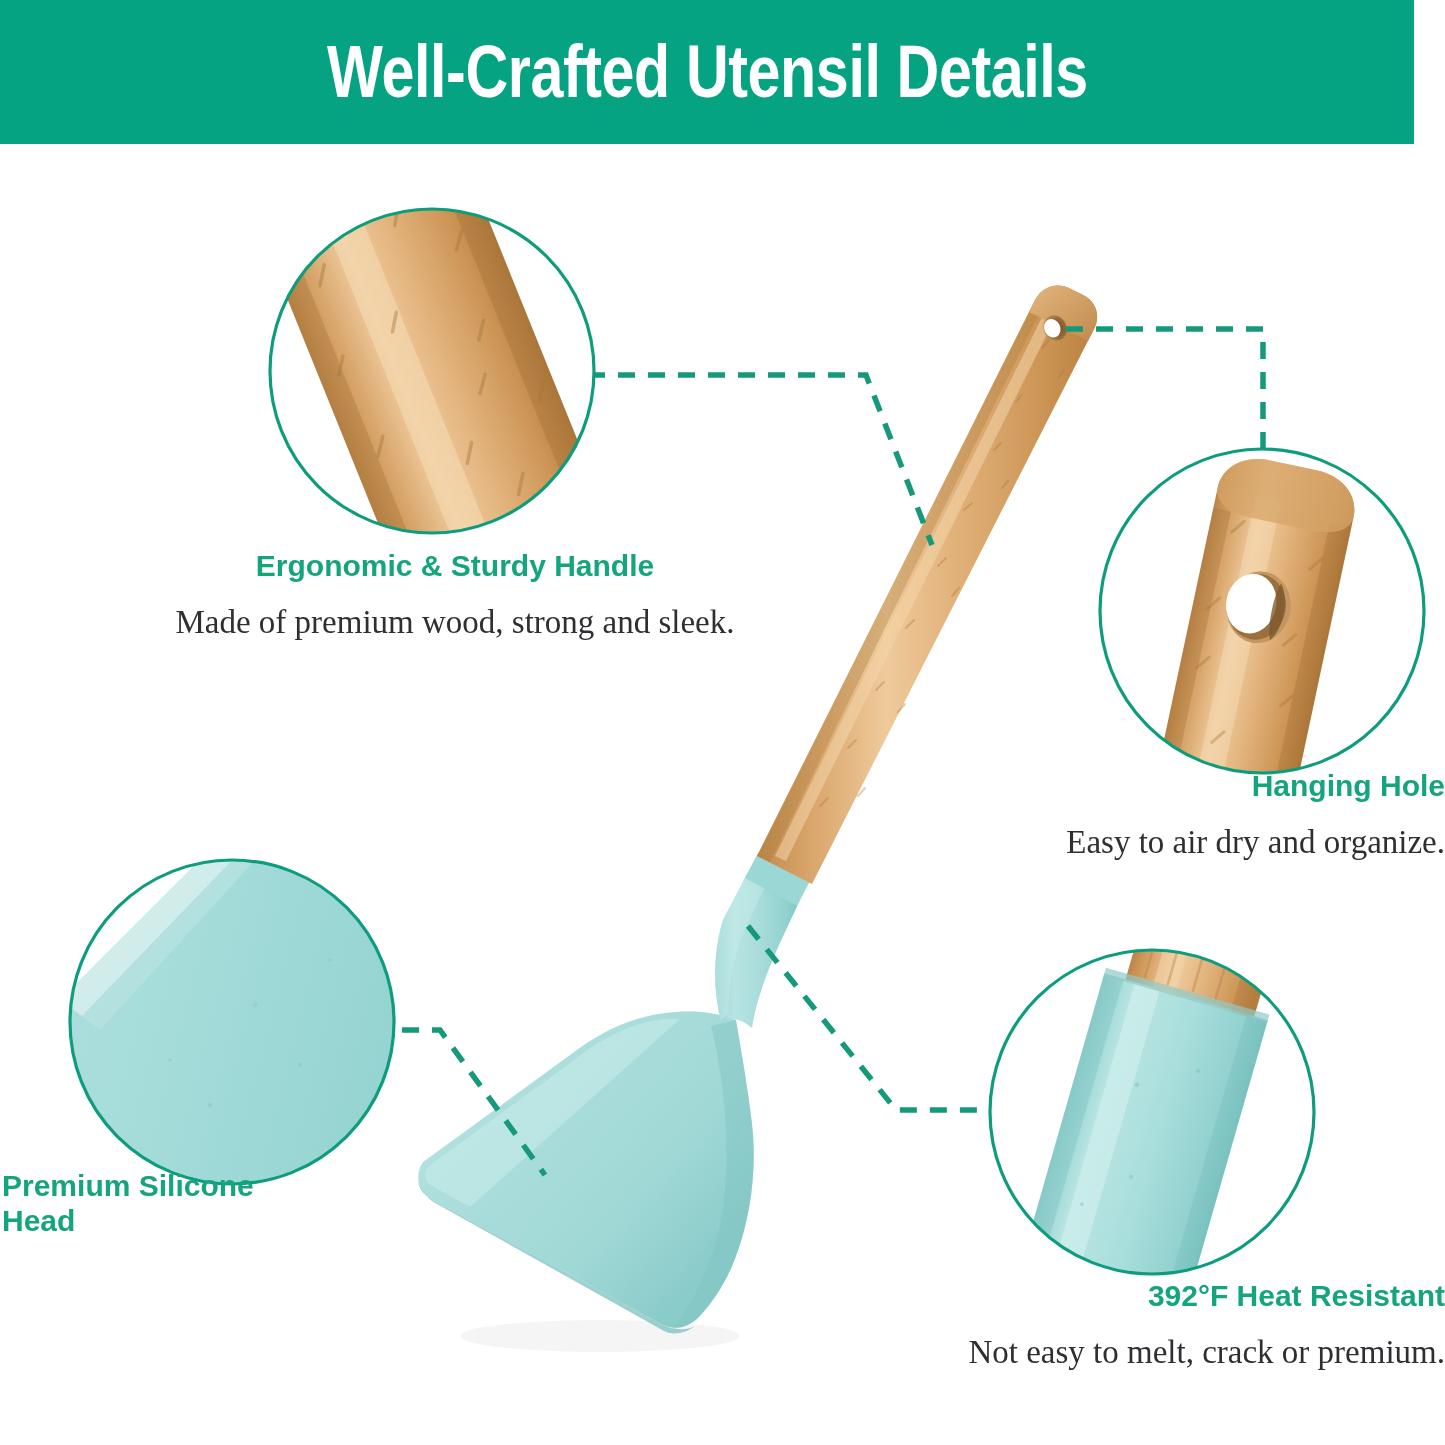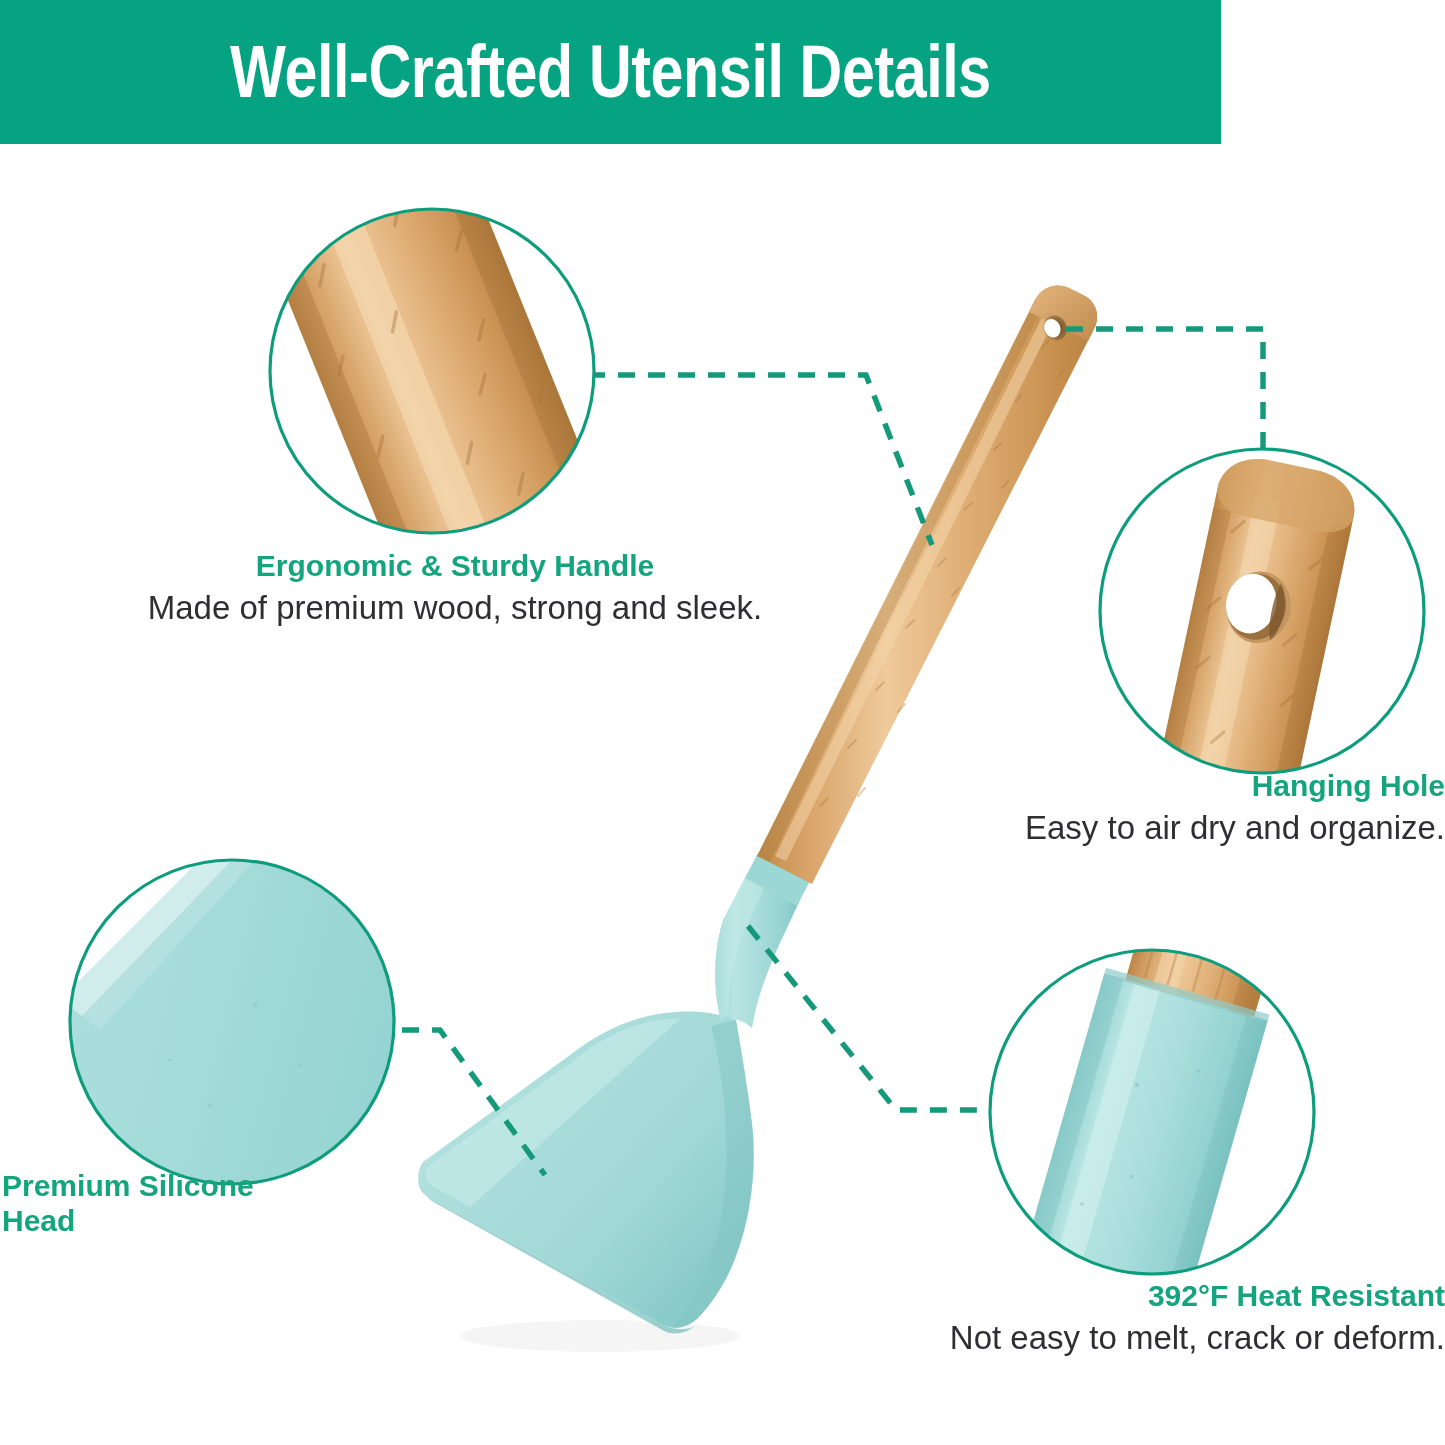--- a/index.html
+++ b/index.html
@@ -17,21 +17,21 @@
     width: 1445px;
     height: 1445px;
     background: #ffffff;
     overflow: hidden;
   }
 
   
   #header-banner {
     position: absolute;
     left: 0; top: 0;
-    width: 1221px;
+    width: 1414px;
     height: 144px;
     background: #05A381;
     display: flex;
     align-items: center;
     justify-content: center;
   }
   #header-title {
     color: #ffffff;
     font-family: "Liberation Sans", sans-serif;
     font-weight: 700;
@@ -64,26 +64,26 @@
   .callout .c-title {
     font-family: "Liberation Sans", sans-serif;
     font-weight: 700;
     font-size: 30px;
     color: #14A57E;
     line-height: 1.18;
     margin: 0;
     white-space: pre-line;
   }
   .callout .c-desc {
-    font-family: Liberation Sans, sans-serif;
+    font-family: Liberation Serif, serif;
     font-weight: 400;
     font-size: 33px;
     color: #2F2F33;
     line-height: 1.27;
-    margin: 4px 0 0 0;
+    margin: 19px 0 0 0;
     white-space: pre-line;
   }
 
   #callout-handle {
     left: 60px;
     top: 548px;
     width: 790px;
     text-align: center;
   }
   #callout-hanging {
@@ -405,16 +405,16 @@
     <div class="c-desc">Easy to air dry and organize.</div>
   </div>
 
   <div class="callout" id="callout-silicone">
     <div class="c-title">Premium Silicone
 Head</div>
   </div>
 
   <div class="callout" id="callout-heat">
     <div class="c-title">392°F Heat Resistant</div>
-    <div class="c-desc">Not easy to melt, crack or deform.</div>
+    <div class="c-desc">Not easy to melt, crack or premium.</div>
   </div>
 
 </div>
 
 </body></html>

